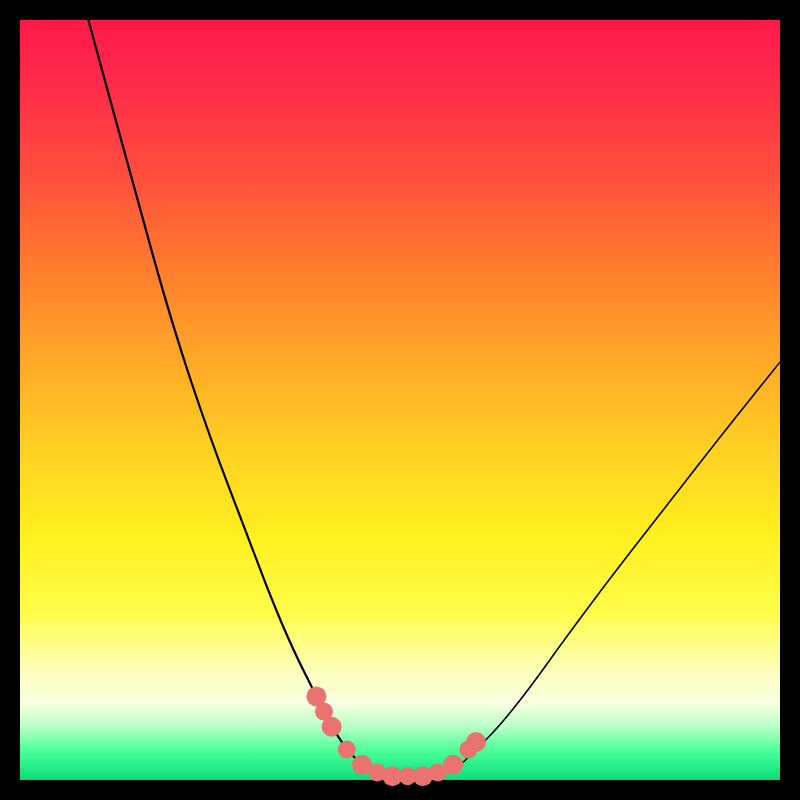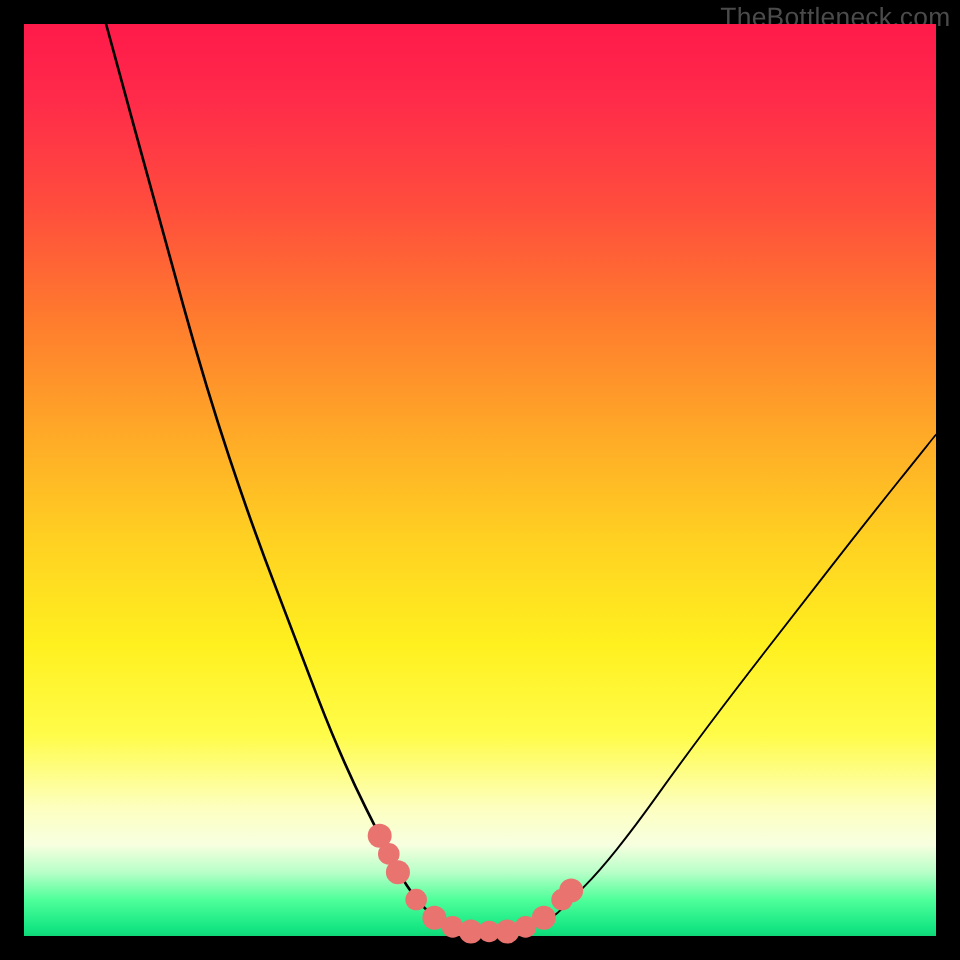--- a/index.html
+++ b/index.html
@@ -56,21 +56,20 @@
     font-size: 22px;
     font-weight: 500;
     letter-spacing: 0.2px;
     user-select: none;
   }
 </style>
 </head>
 <body>
 
 <div class="stage">
-  <div class="watermark">TheBottleneck.com</div>
 
   <div class="plot">
     <svg class="curve" viewBox="0 0 760 760" preserveAspectRatio="none">
       <path fill="none" stroke="#000000" stroke-width="2.2" stroke-linecap="round" d="M 68.4 0.0 Q 68.4 0.0 91.2 83.6 Q 114.0 167.2 133.0 235.6 Q 152.0 304.0 171.0 361.0 Q 190.0 418.0 209.0 467.4 Q 228.0 516.8 239.4 547.2 Q 250.8 577.6 262.2 604.2 Q 273.6 630.8 285.0 653.6 Q 296.4 676.4 304.0 691.6 Q 311.6 706.8 319.2 718.2 Q 326.8 729.6 334.4 737.2 Q 342.0 744.8 349.6 748.6 Q 357.2 752.4 368.6 754.3 Q 380.0 756.2 391.4 756.2 T 402.8 756.2"></path>
       <path fill="none" stroke="#000000" stroke-width="1.6" stroke-linecap="round" d="M 380.0 756.2 Q 380.0 756.2 391.4 756.2 Q 402.8 756.2 414.2 754.3 Q 425.6 752.4 433.2 748.6 Q 440.8 744.8 448.4 737.2 Q 456.0 729.6 467.4 718.2 Q 478.8 706.8 494.0 687.8 Q 509.2 668.8 528.2 642.2 Q 547.2 615.6 570.0 585.2 Q 592.8 554.8 619.4 520.6 Q 646.0 486.4 672.6 452.2 Q 699.2 418.0 729.6 380.0 T 760.0 342.0"></path>
       <g>
           <circle cx="296.4" cy="676.4" r="10" fill="#e9736f" stroke="#d85a56" stroke-width="0"></circle>
           <circle cx="304.0" cy="691.6" r="9" fill="#e9736f" stroke="#d85a56" stroke-width="0"></circle>
           <circle cx="311.6" cy="706.8" r="10" fill="#e9736f" stroke="#d85a56" stroke-width="0"></circle>
           <circle cx="326.8" cy="729.6" r="9" fill="#e9736f" stroke="#d85a56" stroke-width="0"></circle>

